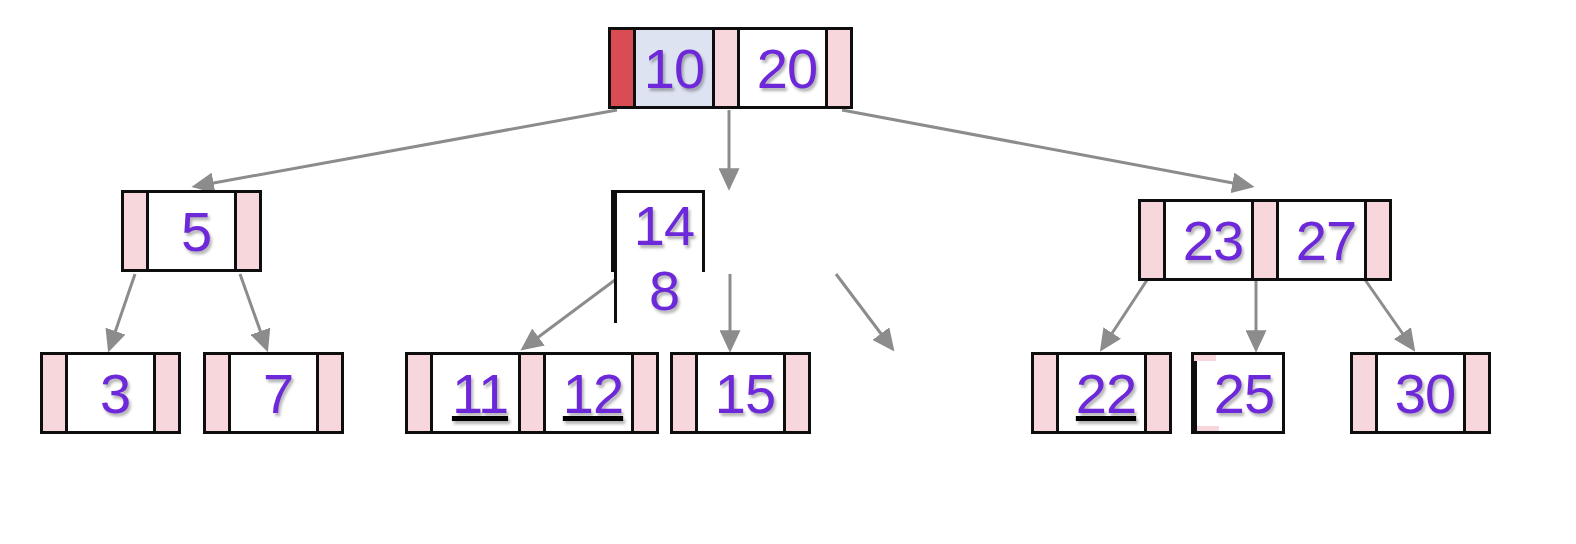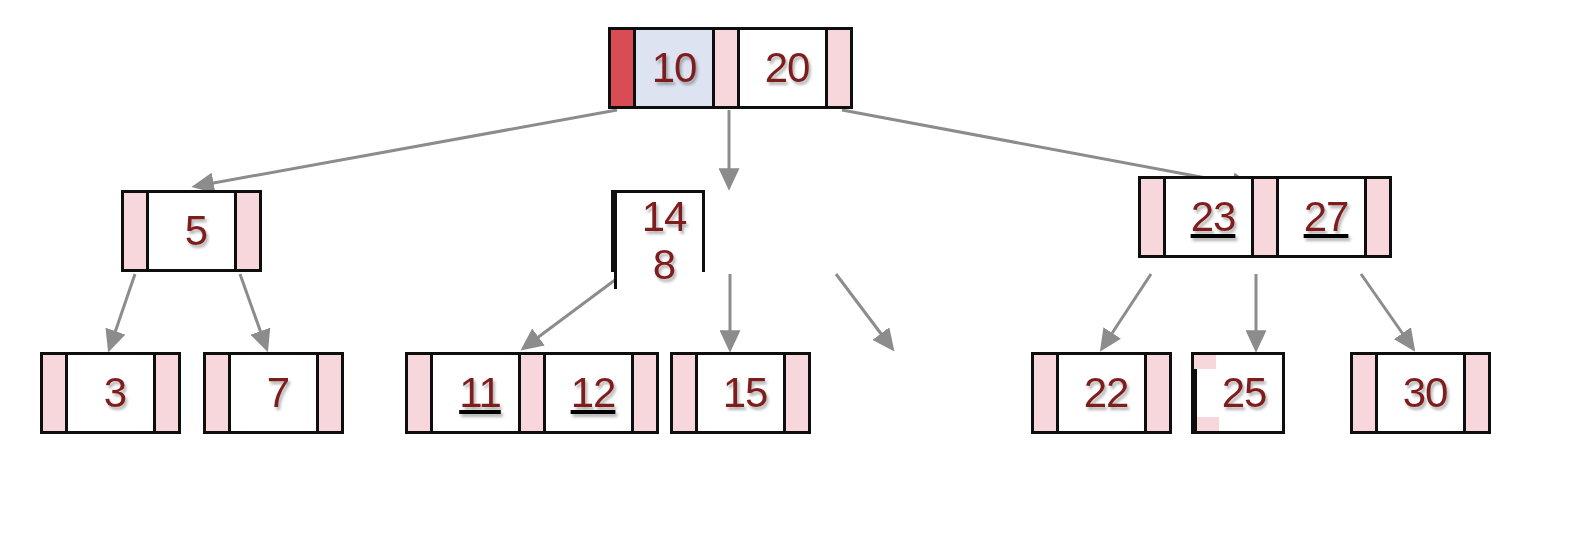--- a/index.html
+++ b/index.html
@@ -35,22 +35,22 @@
   }
   .cell + .cell {
     border-left: 3px solid #0e0e0e;
   }
   .cell.pointer { width: 22px; }
   .cell.key {
     width: 76px;
     display: flex;
     align-items: center;
     justify-content: center;
-    font-size: 42px;
-    color: #7f1d1d;
+    font-size: 56px;
+    color: #6d28d9;
     text-shadow: 2px 3px 3px rgba(0,0,0,0.30);
     letter-spacing: -1px;
   }
   .cell.v-pink  { background: var(--c-pink,  #f8d7dc); }
   .cell.v-red   { background: var(--c-red,   #da4c54); }
   .cell.v-blue  { background: var(--c-blue,  #dde3f1); }
   .cell.v-white { background: var(--c-white, #ffffff); padding-left: 9px; }
 </style>
 </head>
 <body>
@@ -86,21 +86,21 @@
       <div class="cell key v-white">5</div>
       <div class="cell pointer v-pink"></div>
     </div>
     <div class="btree-node" style="left: 611px; top: 190px; flex-direction: column;">
       <div class="cell pointer v-pink"></div>
       <div class="cell key v-white">14</div>
       <div class="cell pointer v-pink"></div>
       <div class="cell key v-white">8</div>
       <div class="cell pointer v-pink"></div>
     </div>
-    <div class="btree-node" style="left: 1138px; top: 176px; text-decoration: underline;">
+    <div class="btree-node" style="left: 1138px; top: 199px;">
       <div class="cell pointer v-pink"></div>
       <div class="cell key v-white">23</div>
       <div class="cell pointer v-pink"></div>
       <div class="cell key v-white">27</div>
       <div class="cell pointer v-pink"></div>
     </div>
     <div class="btree-node" style="left: 40px; top: 352px;">
       <div class="cell pointer v-pink"></div>
       <div class="cell key v-white">3</div>
       <div class="cell pointer v-pink"></div>
@@ -115,21 +115,21 @@
       <div class="cell key v-white">11</div>
       <div class="cell pointer v-pink"></div>
       <div class="cell key v-white">12</div>
       <div class="cell pointer v-pink"></div>
     </div>
     <div class="btree-node" style="left: 670px; top: 352px;">
       <div class="cell pointer v-pink"></div>
       <div class="cell key v-white">15</div>
       <div class="cell pointer v-pink"></div>
     </div>
-    <div class="btree-node" style="left: 1031px; top: 352px;">
+    <div class="btree-node" style="left: 1031px; top: 352px; text-decoration: underline;">
       <div class="cell pointer v-pink"></div>
       <div class="cell key v-white">22</div>
       <div class="cell pointer v-pink"></div>
     </div>
     <div class="btree-node" style="left: 1191px; top: 352px; flex-direction: column;">
       <div class="cell pointer v-pink"></div>
       <div class="cell key v-white">25</div>
       <div class="cell pointer v-pink"></div>
     </div>
     <div class="btree-node" style="left: 1350px; top: 352px;">

